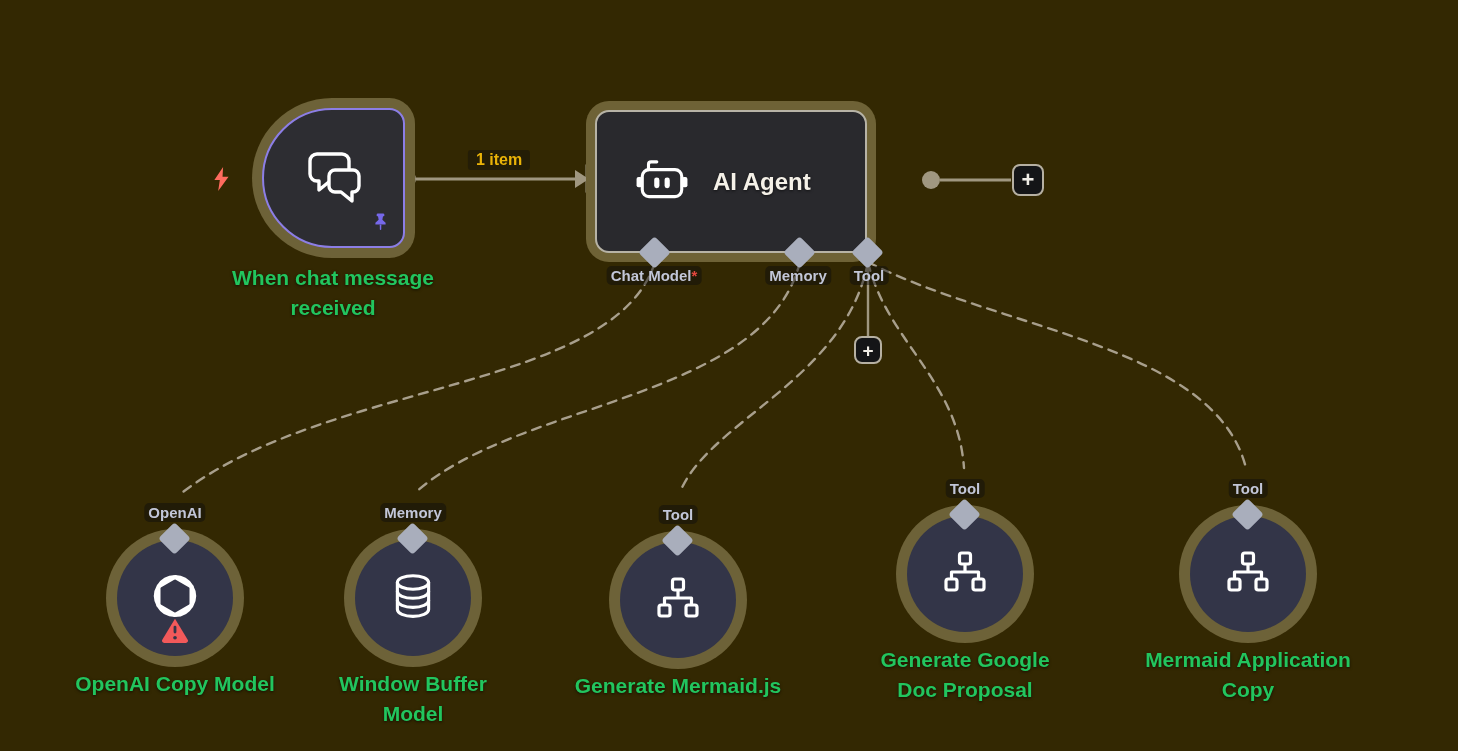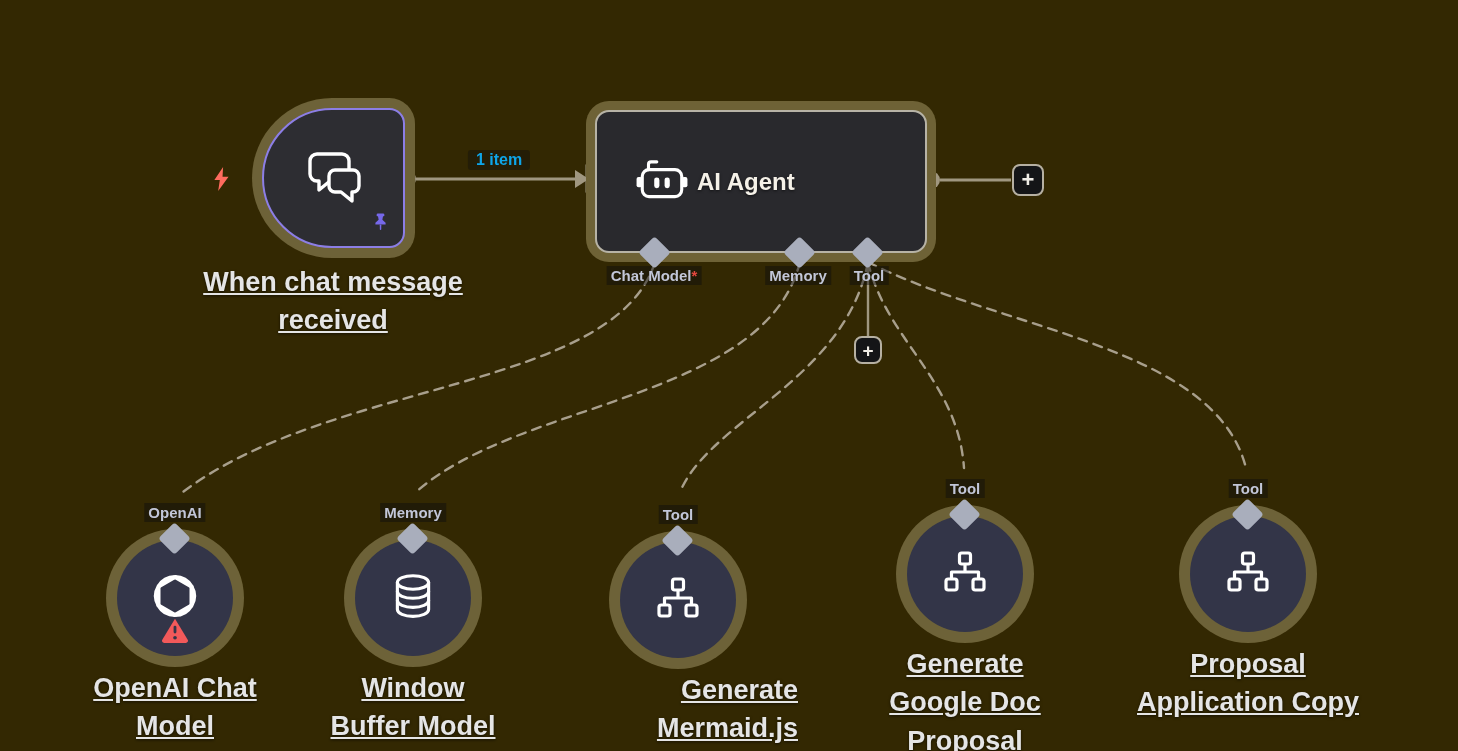--- a/index.html
+++ b/index.html
@@ -5,38 +5,37 @@
   html,body{margin:0;padding:0;}
   body{
     width:1458px;height:751px;overflow:hidden;position:relative;
     background:#332802;
     font-family:"Liberation Sans","DejaVu Sans",sans-serif;
   }
   #canvas{position:absolute;inset:0;width:1458px;height:751px;}
   #wires{position:absolute;left:0;top:0;z-index:1;pointer-events:none;}
 
   .node-title{
-    position:absolute;z-index:4;color:#e5e5e5;font-weight:700;font-size:27px;
+    position:absolute;z-index:4;color:#22c55e;font-weight:700;font-size:21px;
     line-height:1.42;text-align:center;transform:translateX(-50%);
     text-shadow:0 1px 3px rgba(0,0,0,.65);
-    text-decoration:underline;
   }
   .port-label{
     position:absolute;z-index:5;transform:translateX(-50%);
     color:#c2c6d8;font-size:15px;font-weight:600;white-space:nowrap;
-    background:rgba(10,10,14,.45);padding:0 4px;border-radius:0;line-height:19px;
+    background:rgba(10,10,14,.45);padding:0 4px;border-radius:5px;line-height:19px;
   }
   .port-label .req{color:#e4473f;font-weight:700;}
   .diamond{
     position:absolute;z-index:6;width:23px;height:23px;background:#a9aebc;
     transform:rotate(45deg);border-radius:3.5px;
   }
   .items-badge{
     position:absolute;z-index:5;transform:translateX(-50%);
-    color:#0ea5e9;font-size:16px;font-weight:700;
+    color:#eab308;font-size:16px;font-weight:700;
     background:rgba(10,10,14,.35);padding:0 8px;border-radius:3px;line-height:20px;
   }
   .plus-btn{
     position:absolute;z-index:6;box-sizing:border-box;
     background:#141517;border:2.5px solid #b6b0a2;border-radius:8px;
     display:flex;align-items:center;justify-content:center;
     color:#f0ede6;font-size:22px;font-weight:700;line-height:1;
   }
 
   
@@ -44,24 +43,24 @@
     position:absolute;left:262px;top:108px;width:143px;height:140px;z-index:3;
     background:#2d2d32;border:2.5px solid #8c7ee6;box-sizing:border-box;
     border-radius:72px 16px 16px 72px;
     box-shadow:0 0 0 10px #6d6238;
     display:flex;align-items:center;justify-content:center;
   }
   .pin{position:absolute;right:14px;bottom:10px;}
 
   
   .agent-node{
-    position:absolute;left:595px;top:110px;width:332px;height:143px;z-index:3;
+    position:absolute;left:595px;top:110px;width:272px;height:143px;z-index:3;
     background:#29292d;border:2px solid #b7b3a6;box-sizing:border-box;
     border-radius:14px;box-shadow:0 0 0 9px #6e6236;
-    display:flex;align-items:center;padding-left:38px;gap:8px;
+    display:flex;align-items:center;padding-left:38px;gap:24px;
   }
   .agent-title{color:#f5f1e8;font-size:24px;font-weight:700;text-shadow:0 1px 3px rgba(0,0,0,.6);}
 
   
   .sub-node{position:absolute;width:240px;z-index:3;}
   .sub-node .circle{
     position:absolute;left:62px;top:37px;width:116px;height:116px;border-radius:50%;
     background:#333548;box-shadow:0 0 0 11px #6d6238;
     display:flex;align-items:center;justify-content:center;
   }
@@ -173,21 +172,21 @@
         </svg>
       </span>
       <span class="warn">
         <svg width="28" height="26" viewBox="0 0 26 24">
           <path d="M13,1.5 L24.8,21 a2,2 0 0 1 -1.7,3 H2.9 a2,2 0 0 1 -1.7,-3 Z" fill="#f2595a"></path>
           <rect x="11.7" y="8" width="2.6" height="7.2" rx="1.3" fill="#333548"></rect>
           <circle cx="13" cy="19.2" r="1.7" fill="#333548"></circle>
         </svg>
       </span>
     </div>
-    <div class="node-title" style="width:230px;">OpenAI Chat Model</div>
+    <div class="node-title" style="width:230px;">OpenAI Copy Model</div>
   </div>
 
   <div class="sub-node" style="left:293px;top:503px;">
     <div class="port-label">Memory</div>
     <div class="diamond"></div>
     <div class="circle">
       <span>
         <svg width="50" height="50" viewBox="0 0 48 48" stroke="#ffffff" stroke-width="3" fill="none" stroke-linecap="round">
           <ellipse cx="24" cy="11" rx="15" ry="6.5"></ellipse>
           <path d="M9,11 V37 c0,3.6 6.7,6.5 15,6.5 s15,-2.9 15,-6.5 V11"></path>
@@ -205,21 +204,21 @@
     <div class="circle">
       <span>
         <svg width="48" height="48" viewBox="0 0 48 48" stroke="#ffffff" stroke-width="3.2" fill="none" stroke-linejoin="round">
           <rect x="18.5" y="5" width="11" height="11" rx="2.2"></rect>
           <rect x="5" y="31" width="11" height="11" rx="2.2"></rect>
           <rect x="32" y="31" width="11" height="11" rx="2.2"></rect>
           <path d="M24,16 V24 M10.5,31 V24 H37.5 V31"></path>
         </svg>
       </span>
     </div>
-    <div class="node-title" style="width:240px;text-align:right;">Generate Mermaid.js</div>
+    <div class="node-title" style="width:240px;">Generate Mermaid.js</div>
   </div>
 
   <div class="sub-node" style="left:845px;top:479px;">
     <div class="port-label">Tool</div>
     <div class="diamond"></div>
     <div class="circle">
       <span>
         <svg width="48" height="48" viewBox="0 0 48 48" stroke="#ffffff" stroke-width="3.2" fill="none" stroke-linejoin="round">
           <rect x="18.5" y="5" width="11" height="11" rx="2.2"></rect>
           <rect x="5" y="31" width="11" height="11" rx="2.2"></rect>
@@ -237,16 +236,16 @@
     <div class="circle">
       <span>
         <svg width="48" height="48" viewBox="0 0 48 48" stroke="#ffffff" stroke-width="3.2" fill="none" stroke-linejoin="round">
           <rect x="18.5" y="5" width="11" height="11" rx="2.2"></rect>
           <rect x="5" y="31" width="11" height="11" rx="2.2"></rect>
           <rect x="32" y="31" width="11" height="11" rx="2.2"></rect>
           <path d="M24,16 V24 M10.5,31 V24 H37.5 V31"></path>
         </svg>
       </span>
     </div>
-    <div class="node-title" style="width:240px;">Proposal Application Copy</div>
+    <div class="node-title" style="width:240px;">Mermaid Application Copy</div>
   </div>
 
 </div>
 
 </body></html>

